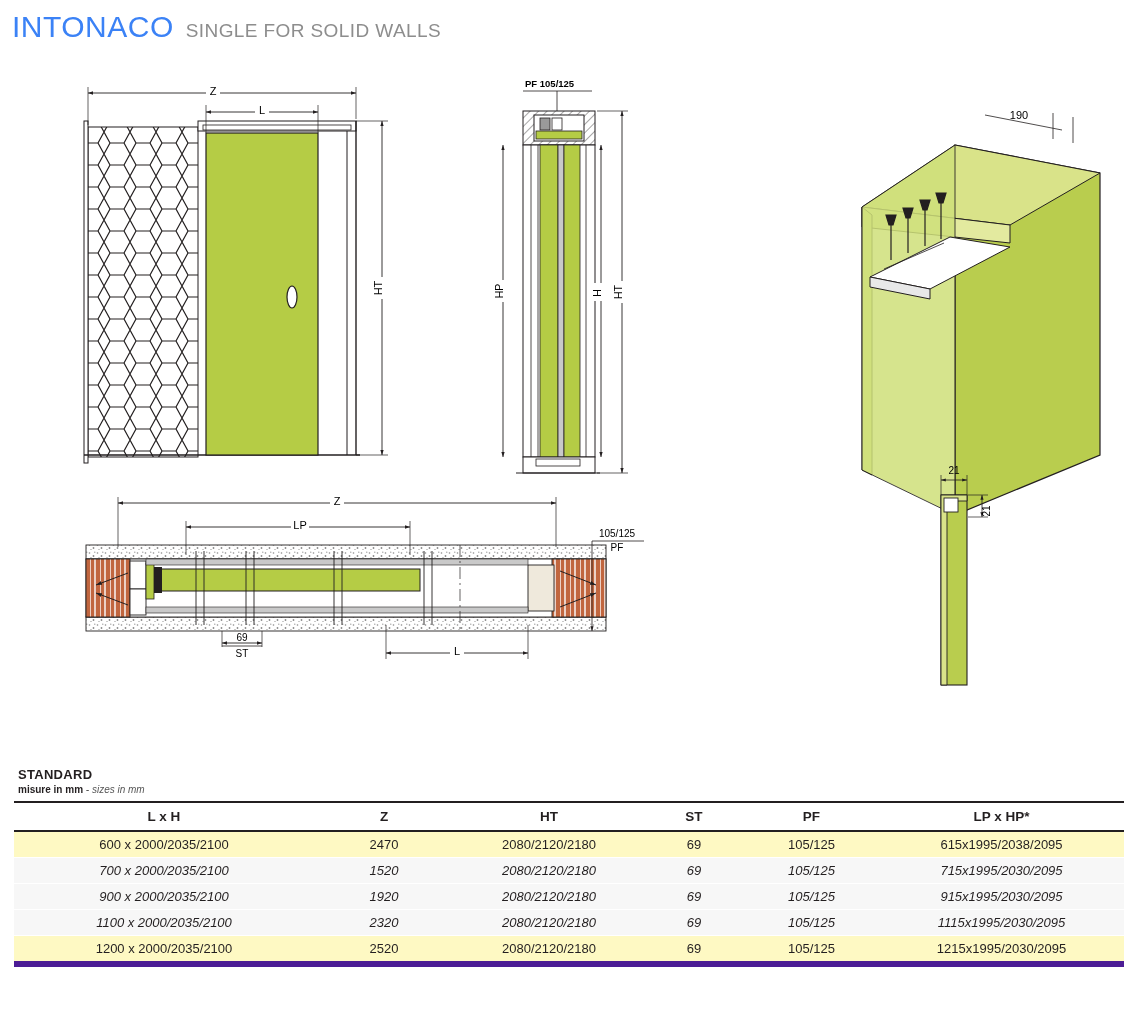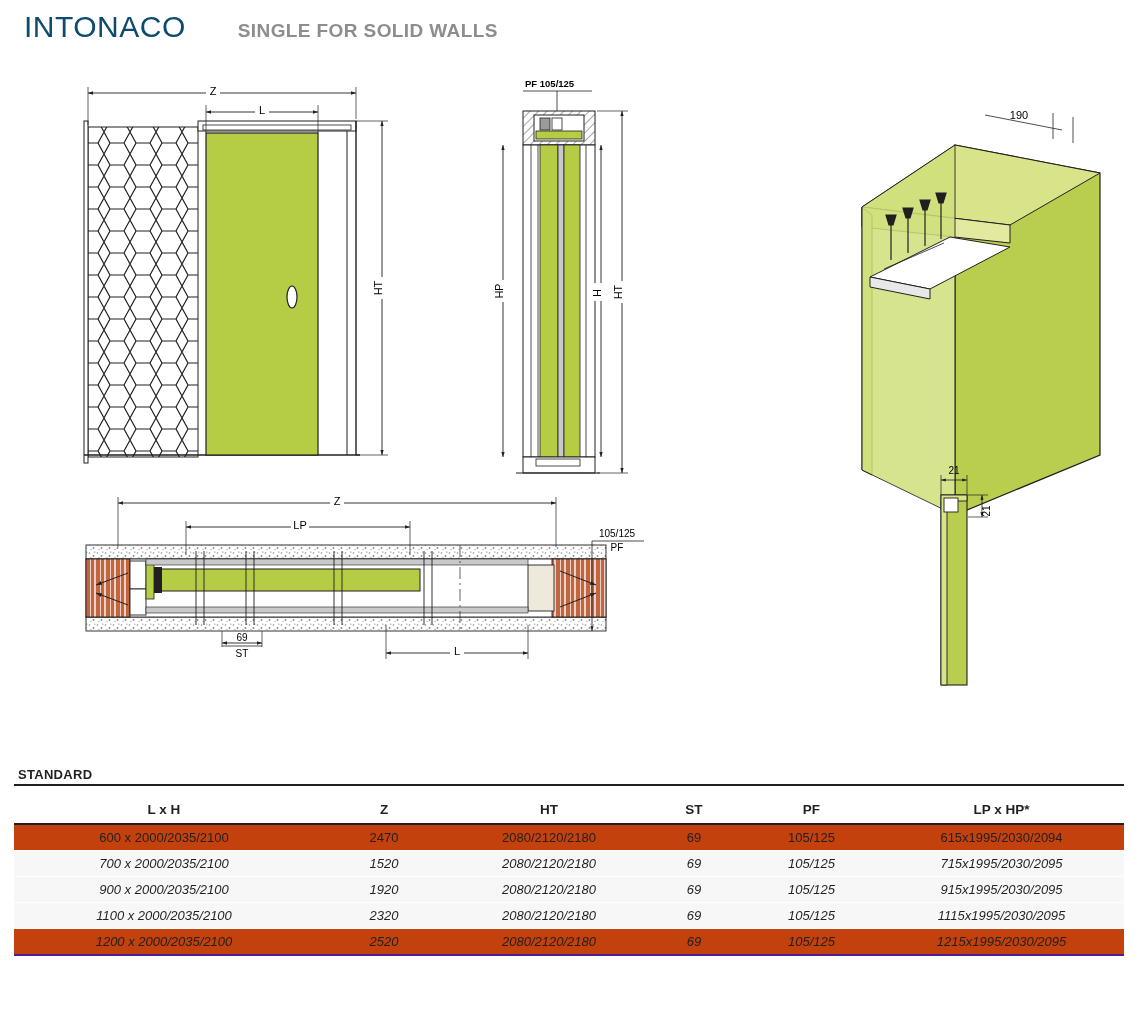--- a/index.html
+++ b/index.html
@@ -27,30 +27,28 @@
     left: 12px;
     top: 10px;
     display: flex;
     align-items: baseline;
     gap: 12px;
   }
   .header .title {
     font-size: 30px;
     letter-spacing: 0.5px;
     font-weight: 400;
-    color: #0c4a6e;
+    color: #3b82f6;
     font-family: "Liberation Sans", sans-serif;
-    margin-left: 12px;
   }
   .header .subtitle {
     font-size: 19px;
     letter-spacing: 0.4px;
     color: #8d8d8d;
-    font-weight: 700;
-    margin-left: 40px;
+    font-weight: 400;
   }
 
   
   .drawings {
     position: absolute;
     left: 0;
     top: 55px;
     width: 1138px;
     height: 660px;
   }
@@ -80,33 +78,33 @@
   table.specs {
     border-collapse: collapse;
     width: 1110px;
     font-size: 13px;
   }
   table.specs thead th {
     background: #ffffff;
     border-top: 2px solid #231f20;
     border-bottom: 2px solid #231f20;
     font-weight: bold;
-    padding: 16px 0 6px 0;
+    padding: 6px 0 6px 0;
     text-align: center;
     font-size: 13.5px;
   }
   table.specs tbody td {
     text-align: center;
     padding: 5px 0;
     font-size: 13px;
     border-bottom: 1px solid #ffffff;
   }
-  table.specs tbody tr.odd td { background: #c2410c; }
+  table.specs tbody tr.odd td { background: #fef9c3; }
   table.specs tbody tr.even td { background: #f7f7f7; font-style: italic; }
-  table.specs tbody tr:last-child td { border-bottom: 2px solid #4c1d95; font-style: italic; }
+  table.specs tbody tr:last-child td { border-bottom: 6px solid #4c1d95; }
 
   col.c1 { width: 300px; }
   col.c2 { width: 140px; }
   col.c3 { width: 190px; }
   col.c4 { width: 100px; }
   col.c5 { width: 135px; }
   col.c6 { width: 245px; }
 
   .dim-label {
     font-family: "Liberation Sans", sans-serif;
@@ -350,20 +348,21 @@
         <line x1="592" y1="486" x2="644" y2="486" stroke="#231f20" stroke-width="0.8"></line>
         <text class="dim-label" x="617" y="496" font-size="10" text-anchor="middle">PF</text>
         <line x1="592" y1="486" x2="592" y2="506" stroke="#231f20" stroke-width="0.8"></line>
         <line x1="592" y1="506" x2="592" y2="576" stroke="#231f20" stroke-width="0.8" marker-end="url(#arrS)"></line>
       </g>
     </svg>
   </div>
 
   <div class="table-block">
     <div class="std-title">STANDARD</div>
+    <div class="std-sub"><b>misure in mm</b><i> - sizes in mm</i></div>
 
     <table class="specs">
       <colgroup>
         <col class="c1">
           <col class="c2">
           <col class="c3">
           <col class="c4">
           <col class="c5">
           <col class="c6">
       </colgroup>
@@ -377,21 +376,21 @@
           <th>LP x HP*</th>
         </tr>
       </thead>
       <tbody>
         <tr class="odd">
           <td>600 x 2000/2035/2100</td>
           <td>2470</td>
           <td>2080/2120/2180</td>
           <td>69</td>
           <td>105/125</td>
-          <td>615x1995/2030/2094</td>
+          <td>615x1995/2038/2095</td>
         </tr>
         <tr class="even">
           <td>700 x 2000/2035/2100</td>
           <td>1520</td>
           <td>2080/2120/2180</td>
           <td>69</td>
           <td>105/125</td>
           <td>715x1995/2030/2095</td>
         </tr>
         <tr class="even">

